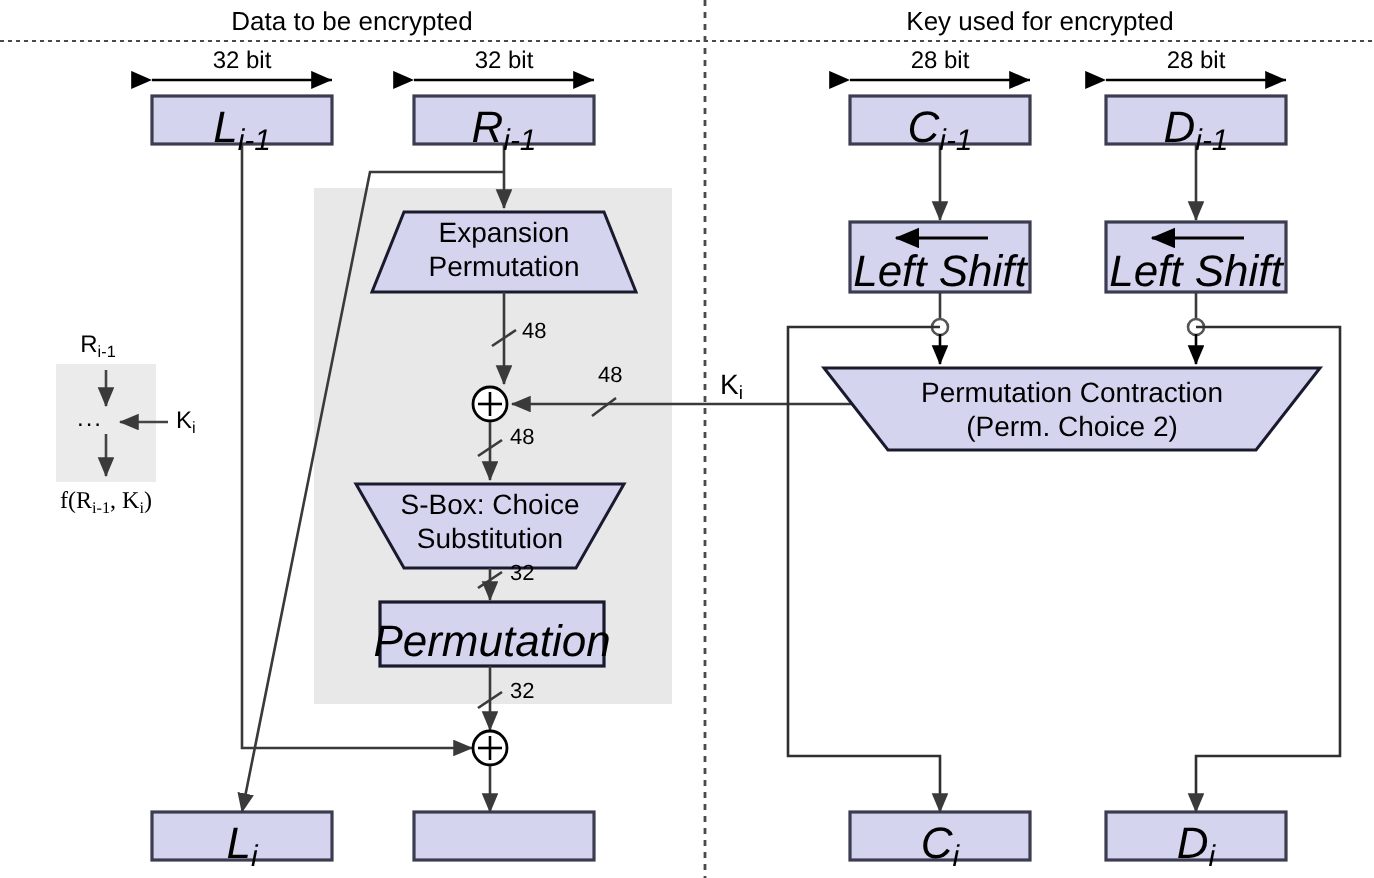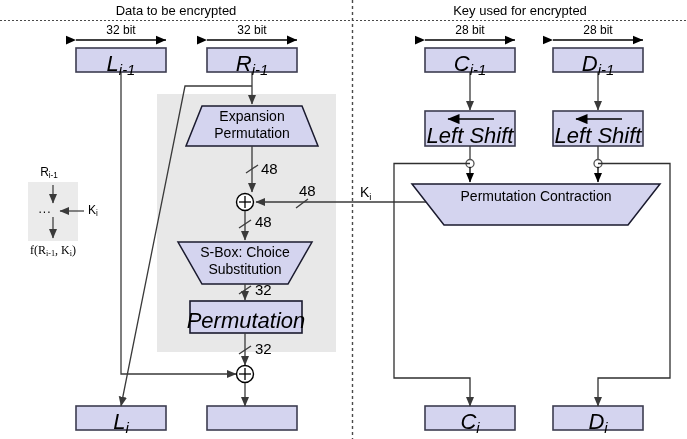--- a/index.html
+++ b/index.html
@@ -11,21 +11,21 @@
   
   .lbl{position:absolute;color:#000;white-space:nowrap;
        font-family:"Liberation Sans","DejaVu Sans",sans-serif;}
   .ctr{transform:translateX(-50%);text-align:center;}
   .sub{font-size:.68em;vertical-align:-0.28em;}
 
   .hdr{font-size:13px;}
   .bit{font-size:12px;}
   .boxtxt{font-size:22px;font-style:italic;}
   .traptxt{font-size:14px;line-height:17px;}
-  .num{font-size:15px;}
+  .num{font-size:11px;}
   .ki{font-size:14px;}
   .inset-t{font-size:12px;}
 </style>
 </head>
 <body>
 
 <div id="canvas">
 
   <svg class="layer" viewBox="0 0 687 439" xmlns="http://www.w3.org/2000/svg">
     <defs>
@@ -153,20 +153,21 @@
     <div>Substitution</div>
   </div>
 
   <div class="lbl boxtxt ctr" style="left:246px;top:308px;">Permutation</div>
 
   <div class="lbl boxtxt ctr" style="left:470px;top:123px;">Left Shift</div>
   <div class="lbl boxtxt ctr" style="left:598px;top:123px;">Left Shift</div>
 
   <div class="lbl traptxt ctr" style="left:536px;top:188px;">
     <div>Permutation Contraction</div>
+    <div>(Perm. Choice 2)</div>
   </div>
 
   <div class="lbl num" style="left:261px;top:160px;">48</div>
   <div class="lbl num" style="left:299px;top:182px;">48</div>
   <div class="lbl num" style="left:255px;top:213px;">48</div>
   <div class="lbl num" style="left:255px;top:281px;">32</div>
   <div class="lbl num" style="left:255px;top:340px;">32</div>
 
   <div class="lbl ki" style="left:360px;top:184px;"><span>K</span><span class="sub">i</span></div>
 

